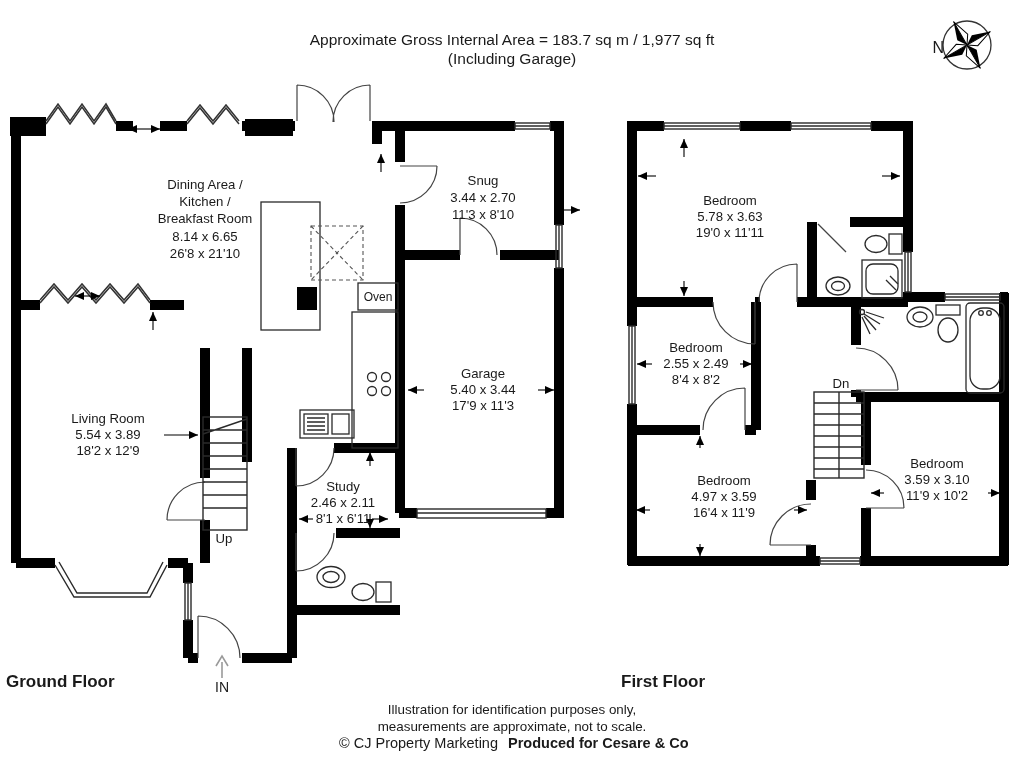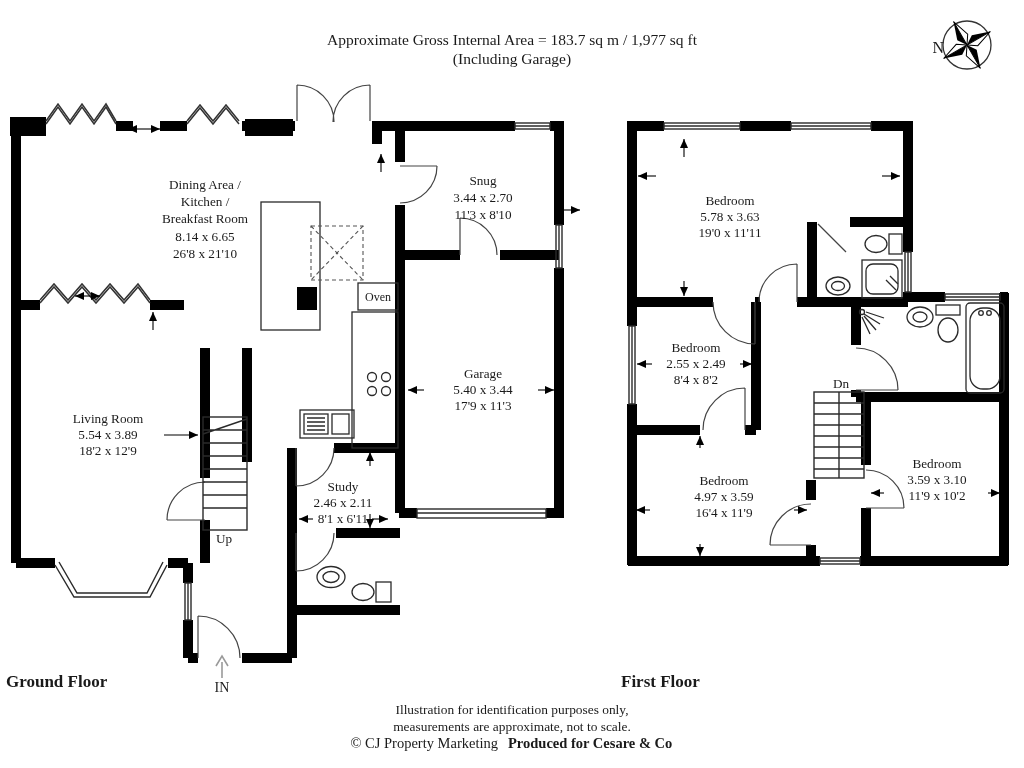--- a/index.html
+++ b/index.html
@@ -1,17 +1,17 @@
 <!DOCTYPE html>
 <html><head>
 <meta charset="utf-8">
 <style>
   html,body{margin:0;padding:0;background:#ffffff;}
   .page{position:relative;width:1024px;height:768px;background:#fff;overflow:hidden;
-        font-family:Liberation Serif, serif;}
+        font-family:Liberation Sans, sans-serif;}
   svg{display:block;}
   text{fill:#1a1a1a;}
   .room-name,.room-dim{font-size:13.2px;}
   .small-label{font-size:13.2px;}
   .tiny-label{font-size:12px;}
   .floor-label{font-size:17px;font-weight:bold;}
   .header-line{font-size:15.5px;}
   .footer-line{font-size:13.4px;}
   .credit{font-size:14.5px;}
   .credit-bold{font-size:14.5px;font-weight:bold;}

